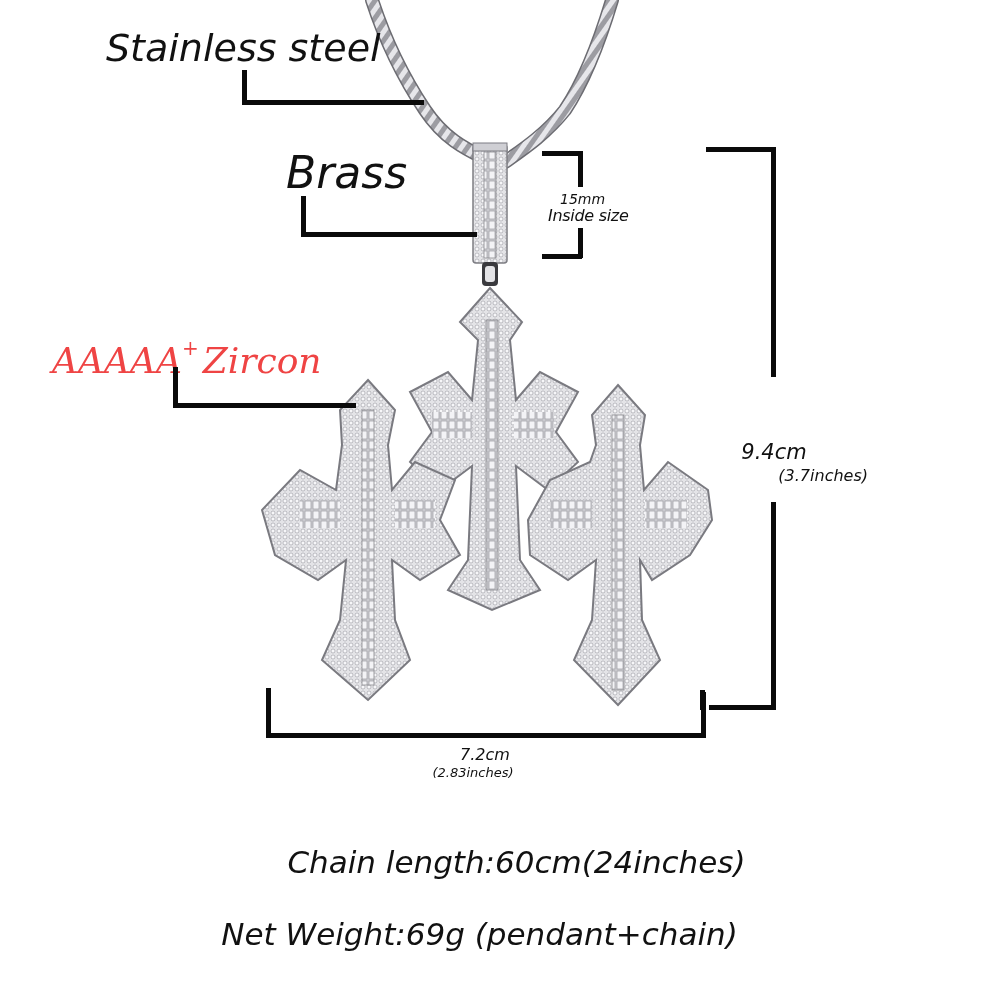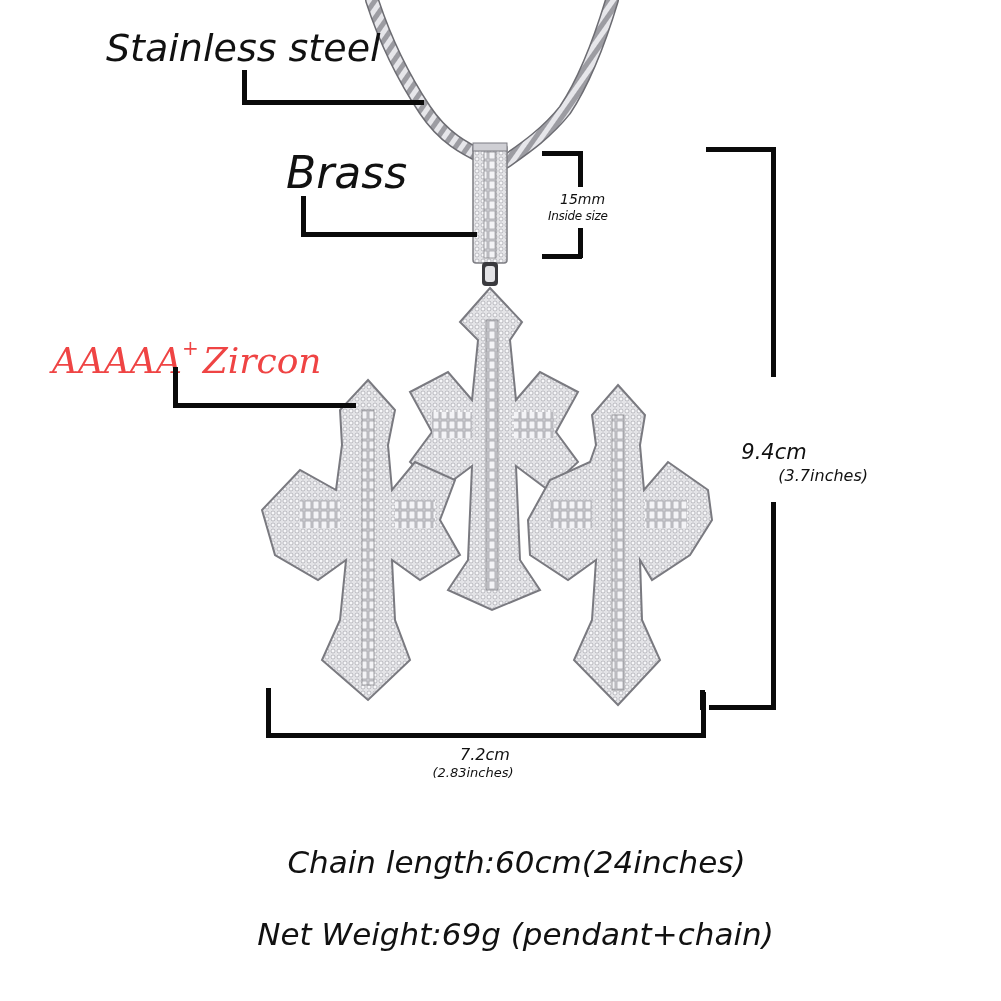--- a/index.html
+++ b/index.html
@@ -78,30 +78,30 @@
   <span>AAAAA</span><sup style="font-size:20px; vertical-align:18px;">+</sup><span style="margin-left:4px;">Zircon</span>
 </div>
 <div class="line" style="left:173px; top:367px; width:5px; height:40px;"></div>
 <div class="line" style="left:173px; top:403px; width:183px; height:5px;"></div>
 
 <div class="line" style="left:542px; top:151px; width:40px; height:5px;"></div>
 <div class="line" style="left:578px; top:151px; width:5px; height:36px;"></div>
 <div class="line" style="left:578px; top:228px; width:5px; height:30px;"></div>
 <div class="line" style="left:542px; top:254px; width:40px; height:5px;"></div>
 <div class="abs label-sans" style="left:560px; top:192px; width:40px; text-align:center; font-size:14px; line-height:14px;">15mm</div>
-<div class="abs label-sans" style="left:548px; top:209px; width:80px; font-size:12px; line-height:14px; letter-spacing:-0.3px;">Inside size</div>
+<div class="abs label-sans" style="left:548px; top:209px; width:80px; text-align:center; font-size:16px; line-height:14px; letter-spacing:-0.3px;">Inside size</div>
 
 <div class="line" style="left:706px; top:147px; width:70px; height:5px;"></div>
 <div class="line" style="left:771px; top:147px; width:5px; height:230px;"></div>
 <div class="line" style="left:771px; top:502px; width:5px; height:208px;"></div>
 <div class="line" style="left:709px; top:705px; width:67px; height:5px;"></div>
 <div class="line" style="left:700px; top:690px; width:5px; height:20px;"></div>
 <div class="abs label-sans" style="left:728px; top:442px; width:92px; text-align:center; font-size:21px; line-height:20px;">9.4cm</div>
 <div class="abs label-sans" style="left:760px; top:466px; width:108px; text-align:right; font-size:16px; line-height:20px;">(3.7inches)</div>
 
 <div class="line" style="left:266px; top:688px; width:5px; height:50px;"></div>
 <div class="line" style="left:266px; top:733px; width:440px; height:5px;"></div>
 <div class="line" style="left:701px; top:692px; width:5px; height:46px;"></div>
 <div class="abs label-sans" style="left:430px; top:745px; width:110px; text-align:center; font-size:16px; line-height:20px;">7.2cm</div>
 <div class="abs label-sans" style="left:408px; top:764px; width:130px; text-align:center; font-size:13px; line-height:18px;">(2.83inches)</div>
 
 <div class="abs label-sans" style="left:0; width:1001px; top:842px; text-align:center; font-size:31px; line-height:40px; padding-left:16px;">Chain length:60cm(24inches)</div>
-<div class="abs label-sans" style="left:0; width:959px; top:914px; text-align:center; font-size:31px; line-height:40px;padding-left:36px;">Net Weight:69g (pendant+chain)</div>
+<div class="abs label-sans" style="left:0; width:959px; top:914px; text-align:center; font-size:31px; line-height:40px;">Net Weight:69g (pendant+chain)</div>
 
 </body></html>

